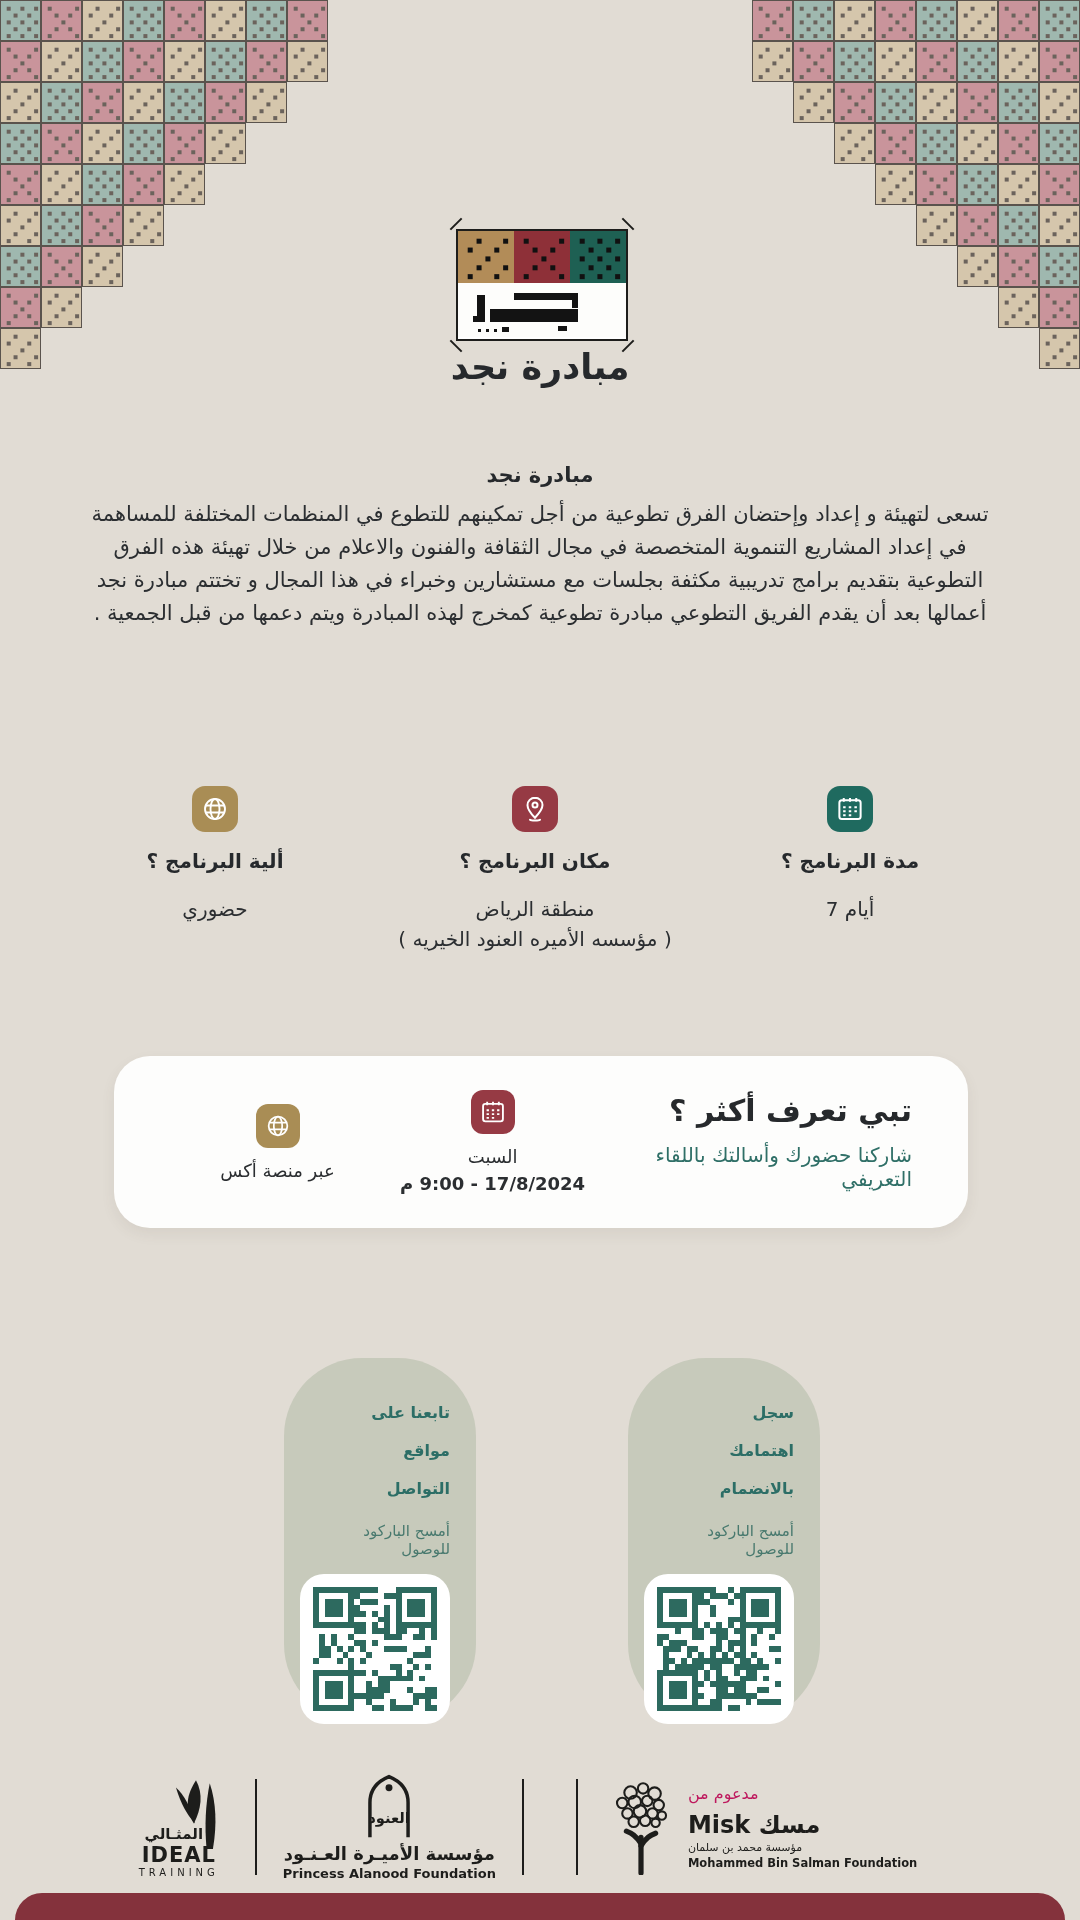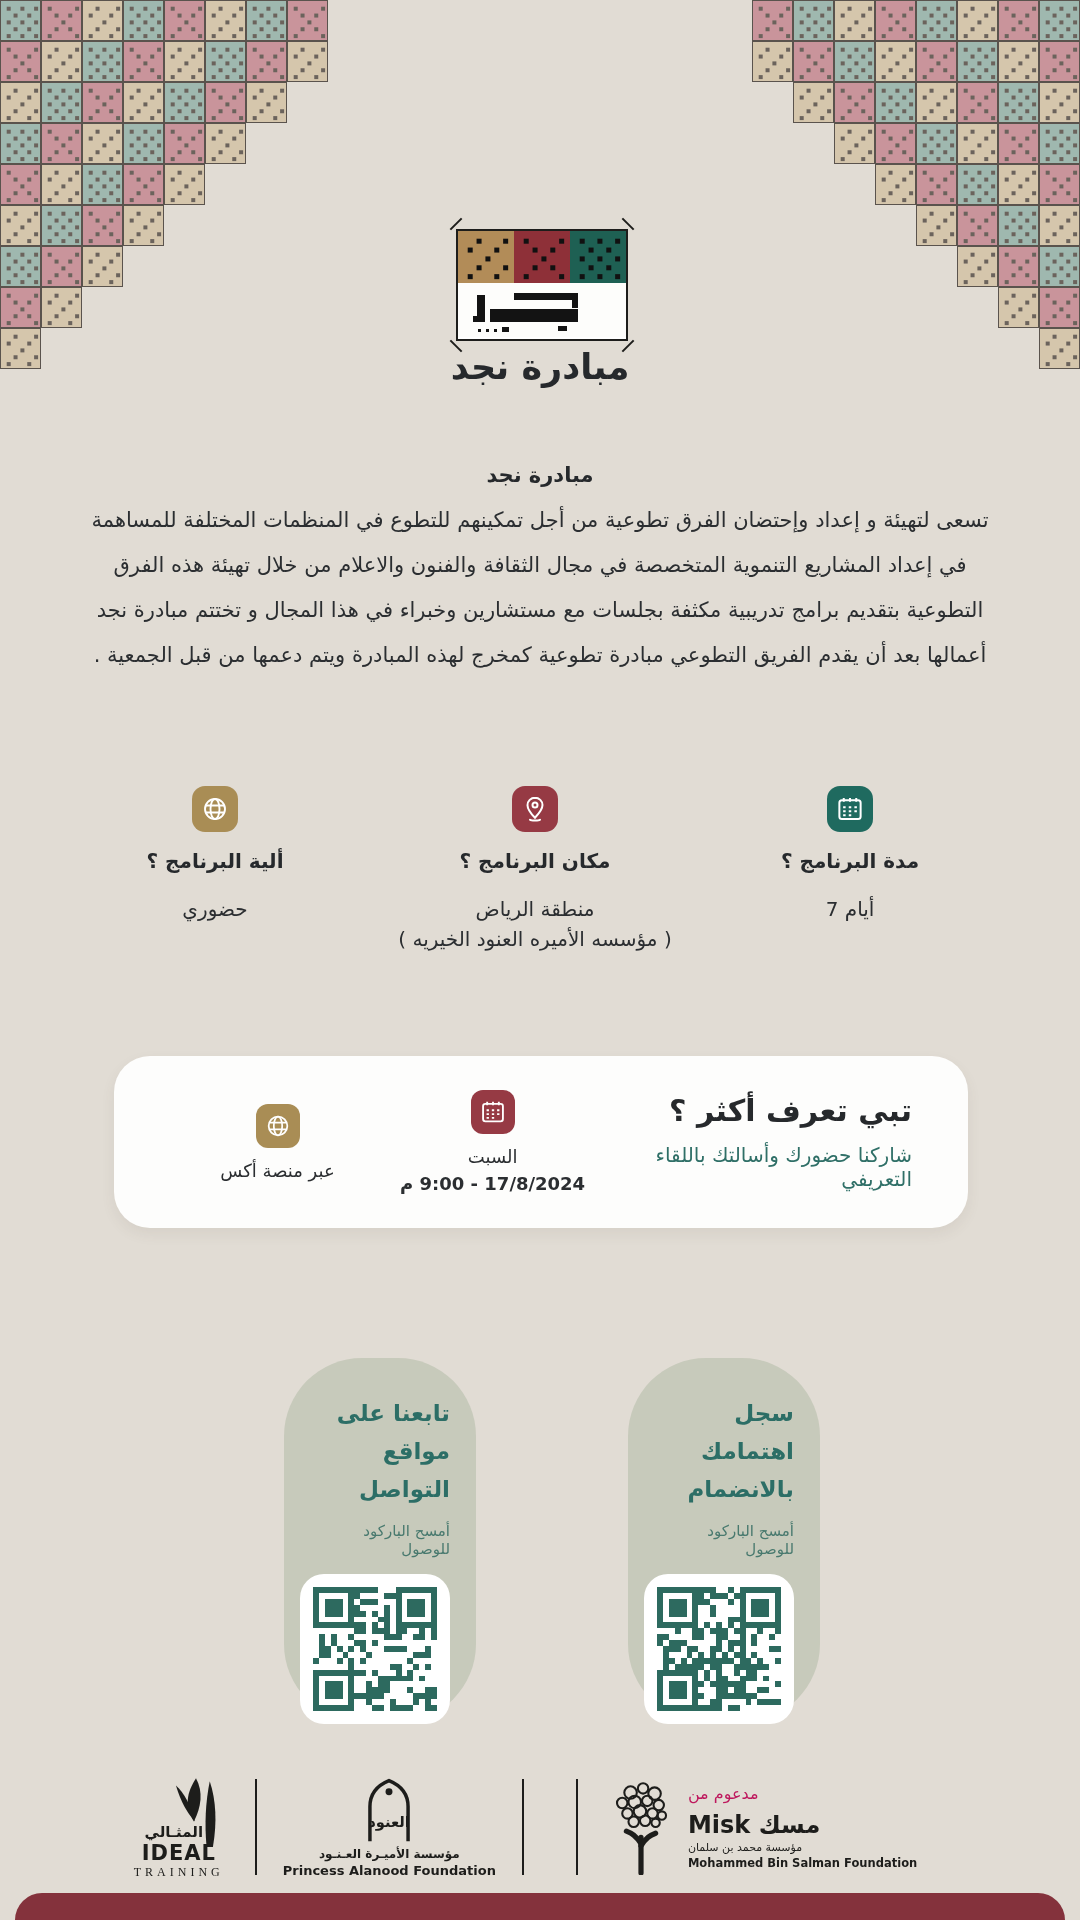--- a/index.html
+++ b/index.html
@@ -23,21 +23,21 @@
   .logo-squares .sq svg{display:block;width:100%;height:100%;}
   .logo-mark{height:54px;background:#fdfdfb;}
   .tick{position:absolute;width:16px;height:2px;background:#1d1d1b;}
   .tick.tl{left:-10px;top:-8px;transform:rotate(-45deg);}
   .tick.tr{right:-10px;top:-8px;transform:rotate(45deg);}
   .tick.bl{left:-10px;bottom:-8px;transform:rotate(45deg);}
   .tick.br{right:-10px;bottom:-8px;transform:rotate(-45deg);}
   .main-title{left:0;top:347px;width:100%;text-align:center;font-size:35px;font-weight:bold;color:#26292c;}
   
   .about-heading{left:0;top:463px;width:100%;text-align:center;font-size:21px;font-weight:bold;color:#26292c;}
-  .about-body{left:75px;top:498px;width:930px;text-align:center;font-size:21px;line-height:45px;color:#2b2e31;}
+  .about-body{left:75px;top:498px;width:930px;text-align:center;font-size:21px;line-height:33px;color:#2b2e31;}
   
   .info-col{top:786px;width:340px;display:flex;flex-direction:column;align-items:center;}
   .info-icon{width:46px;height:46px;border-radius:13px;display:flex;align-items:center;justify-content:center;}
   .info-icon svg{width:30px;height:30px;}
   .info-q{margin-top:17px;font-size:20px;font-weight:bold;color:#26292c;}
   .info-a{margin-top:21px;font-size:20px;color:#2b2e31;text-align:center;line-height:30px;}
   .ltr{direction:ltr;unicode-bidi:isolate;}
   
   .km-card{left:114px;top:1056px;width:854px;height:172px;background:#fdfdfc;border-radius:36px;
            box-shadow:0 6px 14px rgba(90,80,70,.08);display:flex;align-items:center;padding:0 56px;box-sizing:border-box;}
@@ -46,32 +46,32 @@
   .km-sub{margin-top:15px;font-size:20px;color:#2f6f67;}
   .km-col{flex:1;display:flex;flex-direction:column;align-items:center;}
   .km-icon{width:44px;height:44px;border-radius:12px;display:flex;align-items:center;justify-content:center;}
   .km-icon svg{width:28px;height:28px;}
   .km-line1{margin-top:12px;font-size:18px;color:#2b2e31;}
   .km-line2{margin-top:6px;font-size:18px;font-weight:bold;color:#2b2e31;}
   
   .qr-card{top:1358px;width:192px;height:364px;background:#c7cabb;border-radius:78px;box-sizing:border-box;padding:36px 26px 0 26px;}
   #qr-card-register{left:628px;}
   #qr-card-social{left:284px;}
-  .qr-title{font-size:23px;font-weight:bold;color:#2c6e66;line-height:38px;text-align:right;}
+  .qr-title{font-size:16px;font-weight:bold;color:#2c6e66;line-height:38px;text-align:right;}
   .qr-caption{margin-top:14px;font-size:15px;color:#48796e;text-align:right;}
   .qr-box{margin:16px auto 0 auto;width:150px;height:150px;background:#fff;border-radius:24px;display:flex;align-items:center;justify-content:center;}
   .qr-box svg{width:124px;height:124px;}
   
   .footer{left:0;top:1772px;width:100%;height:110px;direction:ltr;display:flex;justify-content:center;align-items:center;gap:0;color:#1d1d1b;}
   .partner{display:flex;flex-direction:column;align-items:center;justify-content:center;}
   .fdiv{width:2px;height:96px;background:#1d1d1b;margin:0 26px;}
   .ideal-ar{font-size:15px;font-weight:bold;margin-top:-26px;margin-left:-44px;}
   .ideal-en{font-size:21px;font-weight:bold;letter-spacing:1px;margin-left:-34px;}
-  .ideal-sub{font-size:12px;letter-spacing:4px;margin-left:-34px;font-family:Liberation Serif, serif;}
-  .alanood-ar{font-size:12px;font-weight:bold;margin-top:4px;}
+  .ideal-sub{font-size:10px;letter-spacing:4px;margin-left:-34px;}
+  .alanood-ar{font-size:18px;font-weight:bold;margin-top:4px;}
   .alanood-en{font-size:13px;font-weight:bold;margin-top:2px;}
   .watan-line{display:flex;align-items:flex-end;gap:26px;font-size:22px;font-weight:bold;margin-top:-6px;}
   .misk{flex-direction:row;align-items:center;gap:10px;}
   .misk-text{display:flex;flex-direction:column;align-items:flex-end;direction:rtl;}
   .misk-supported{font-size:16px;color:#be185d;margin-bottom:8px;}
   .misk-name{font-size:24px;font-weight:bold;}
   .misk-sub-ar{font-size:11px;margin-top:2px;}
   .misk-sub-en{font-size:11.5px;font-weight:bold;align-self:flex-start;direction:ltr;text-align:left;line-height:14px;margin-top:2px;}
   
   .bottom-bar{left:15px;top:1893px;width:1050px;height:27px;background:#84323c;border-radius:30px 30px 0 0;}

